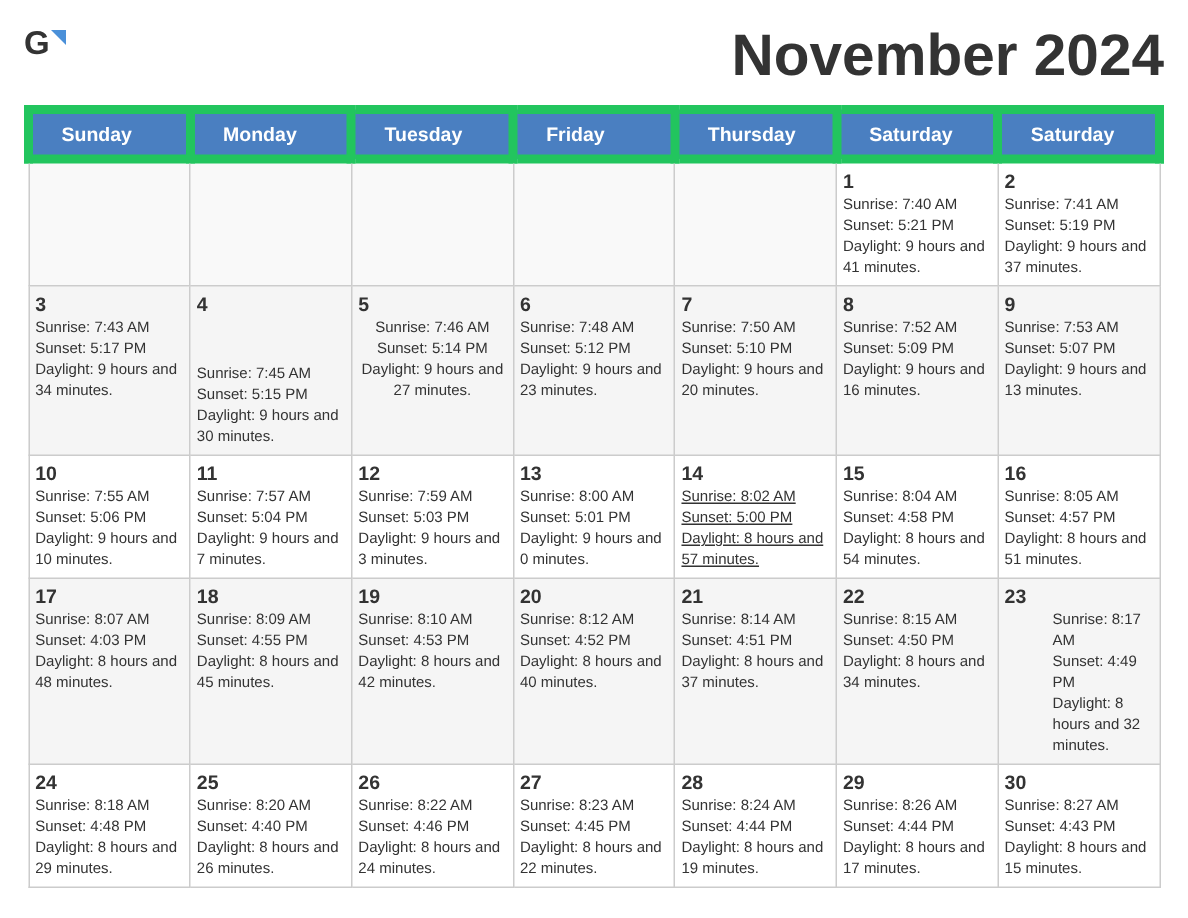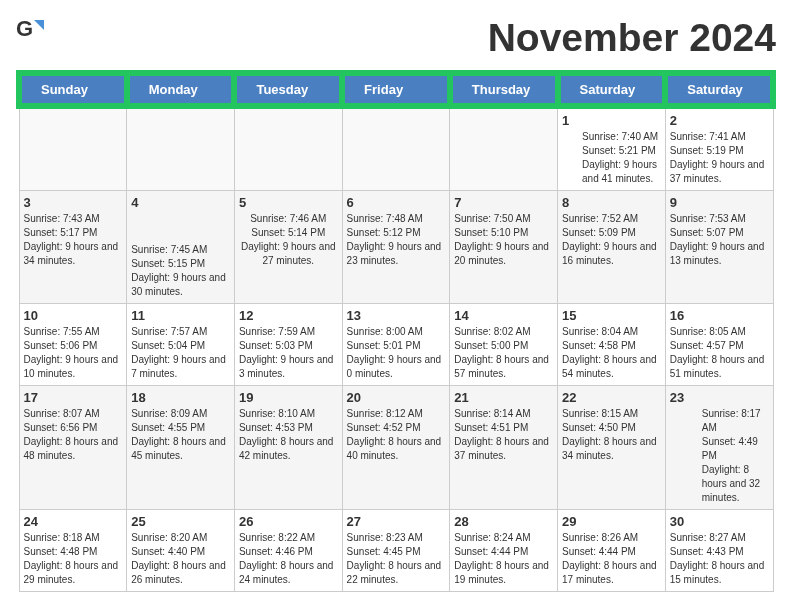--- a/index.html
+++ b/index.html
@@ -108,21 +108,21 @@
   </thead>
   <tbody id="calendar-body">
   <tr>
         <td class="empty-cell"></td>
         <td class="empty-cell"></td>
         <td class="empty-cell"></td>
         <td class="empty-cell"></td>
         <td class="empty-cell"></td>
         <td>
           <span class="day-number">1</span>
-          <div class="day-info" style="white-space: pre-line; margin-left: 20px;">Sunrise: 7:40 AM
+          <div class="day-info" style="white-space: pre-line;">Sunrise: 7:40 AM
 Sunset: 5:21 PM
 Daylight: 9 hours and 41 minutes.</div>
         </td>
         <td>
           <span class="day-number">2</span>
           <div class="day-info" style="white-space: pre-line;">Sunrise: 7:41 AM
 Sunset: 5:19 PM
 Daylight: 9 hours and 37 minutes.</div>
         </td>
       </tr>
@@ -190,42 +190,42 @@
 Daylight: 9 hours and 3 minutes.</div>
         </td>
         <td>
           <span class="day-number">13</span>
           <div class="day-info" style="white-space: pre-line;">Sunrise: 8:00 AM
 Sunset: 5:01 PM
 Daylight: 9 hours and 0 minutes.</div>
         </td>
         <td>
           <span class="day-number">14</span>
-          <div class="day-info" style="white-space: pre-line;">Sunrise: 8:02 AM
+          <div class="day-info" style="white-space: pre-line; text-decoration: underline;">Sunrise: 8:02 AM
 Sunset: 5:00 PM
 Daylight: 8 hours and 57 minutes.</div>
         </td>
         <td>
           <span class="day-number">15</span>
           <div class="day-info" style="white-space: pre-line;">Sunrise: 8:04 AM
 Sunset: 4:58 PM
 Daylight: 8 hours and 54 minutes.</div>
         </td>
         <td>
           <span class="day-number">16</span>
           <div class="day-info" style="white-space: pre-line;">Sunrise: 8:05 AM
 Sunset: 4:57 PM
 Daylight: 8 hours and 51 minutes.</div>
         </td>
       </tr>
       <tr>
         <td>
           <span class="day-number">17</span>
           <div class="day-info" style="white-space: pre-line;">Sunrise: 8:07 AM
-Sunset: 6:56 PM
+Sunset: 4:03 PM
 Daylight: 8 hours and 48 minutes.</div>
         </td>
         <td>
           <span class="day-number">18</span>
           <div class="day-info" style="white-space: pre-line;">Sunrise: 8:09 AM
 Sunset: 4:55 PM
 Daylight: 8 hours and 45 minutes.</div>
         </td>
         <td>
           <span class="day-number">19</span>

